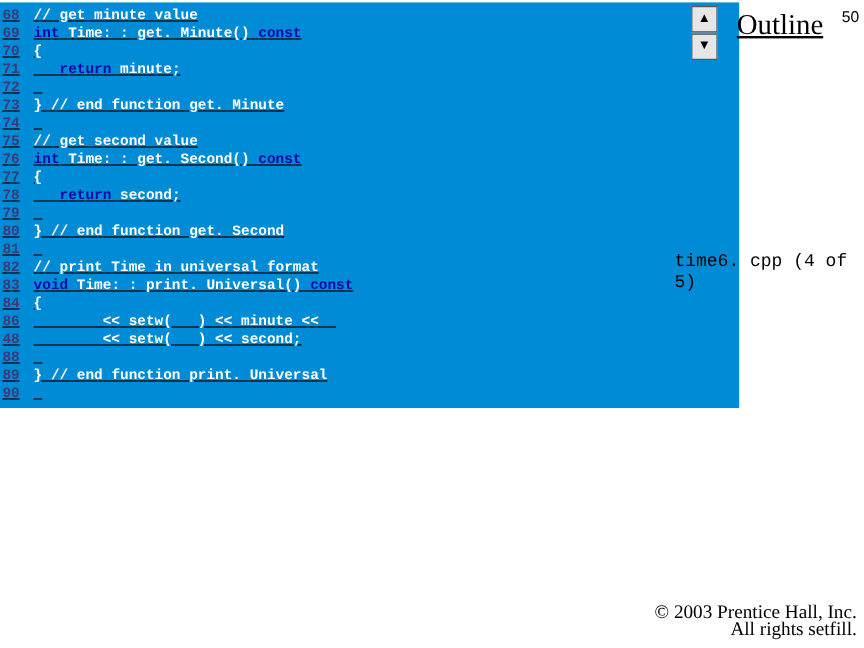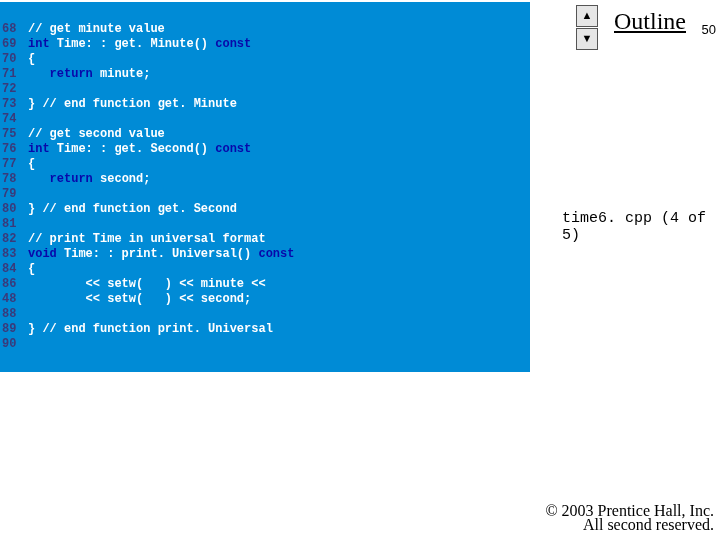--- a/index.html
+++ b/index.html
@@ -8,23 +8,24 @@
     width: 720px;
     height: 540px;
     font-family: Arial, sans-serif;
     position: relative;
     background: white;
   }
   .code-panel {
     position: absolute;
     top: 2px;
     left: 0;
-    width: 530px;
+    width: 616px;
     background: #008bd6;
-    padding: 20px 0;
+    padding: 4px 0;
+    text-decoration: underline;
   }
   .code-line {
     display: flex;
     font-family: "Courier New", monospace;
     font-size: 12px;
     font-weight: bold;
     line-height: 15px;
     white-space: pre;
   }
   .lineno {
@@ -57,21 +58,20 @@
     right: 34px;
     font-family: "Times New Roman", serif;
     font-size: 24px;
     text-decoration: underline;
   }
   .page-num {
     position: absolute;
     top: 6px;
     right: 4px;
     font-size: 13px;
-    margin-top: 16px;
   }
   .file-label {
     position: absolute;
     top: 210px;
     left: 562px;
     font-family: Liberation Mono, monospace;
     font-size: 15px;
   }
   .copyright {
     position: absolute;
@@ -118,14 +118,14 @@
   <span>▼</span>
 </div>
 
 <div class="outline-title">Outline</div>
 <div class="page-num">50</div>
 
 <div class="file-label">time6. cpp (4 of 5)</div>
 
 <div class="copyright">
   <span>© 2003 Prentice Hall, Inc.</span><br>
-  <span>All second reserved.</span>
+  <span>All rights setfill.</span>
 </div>
 
 </body></html>

